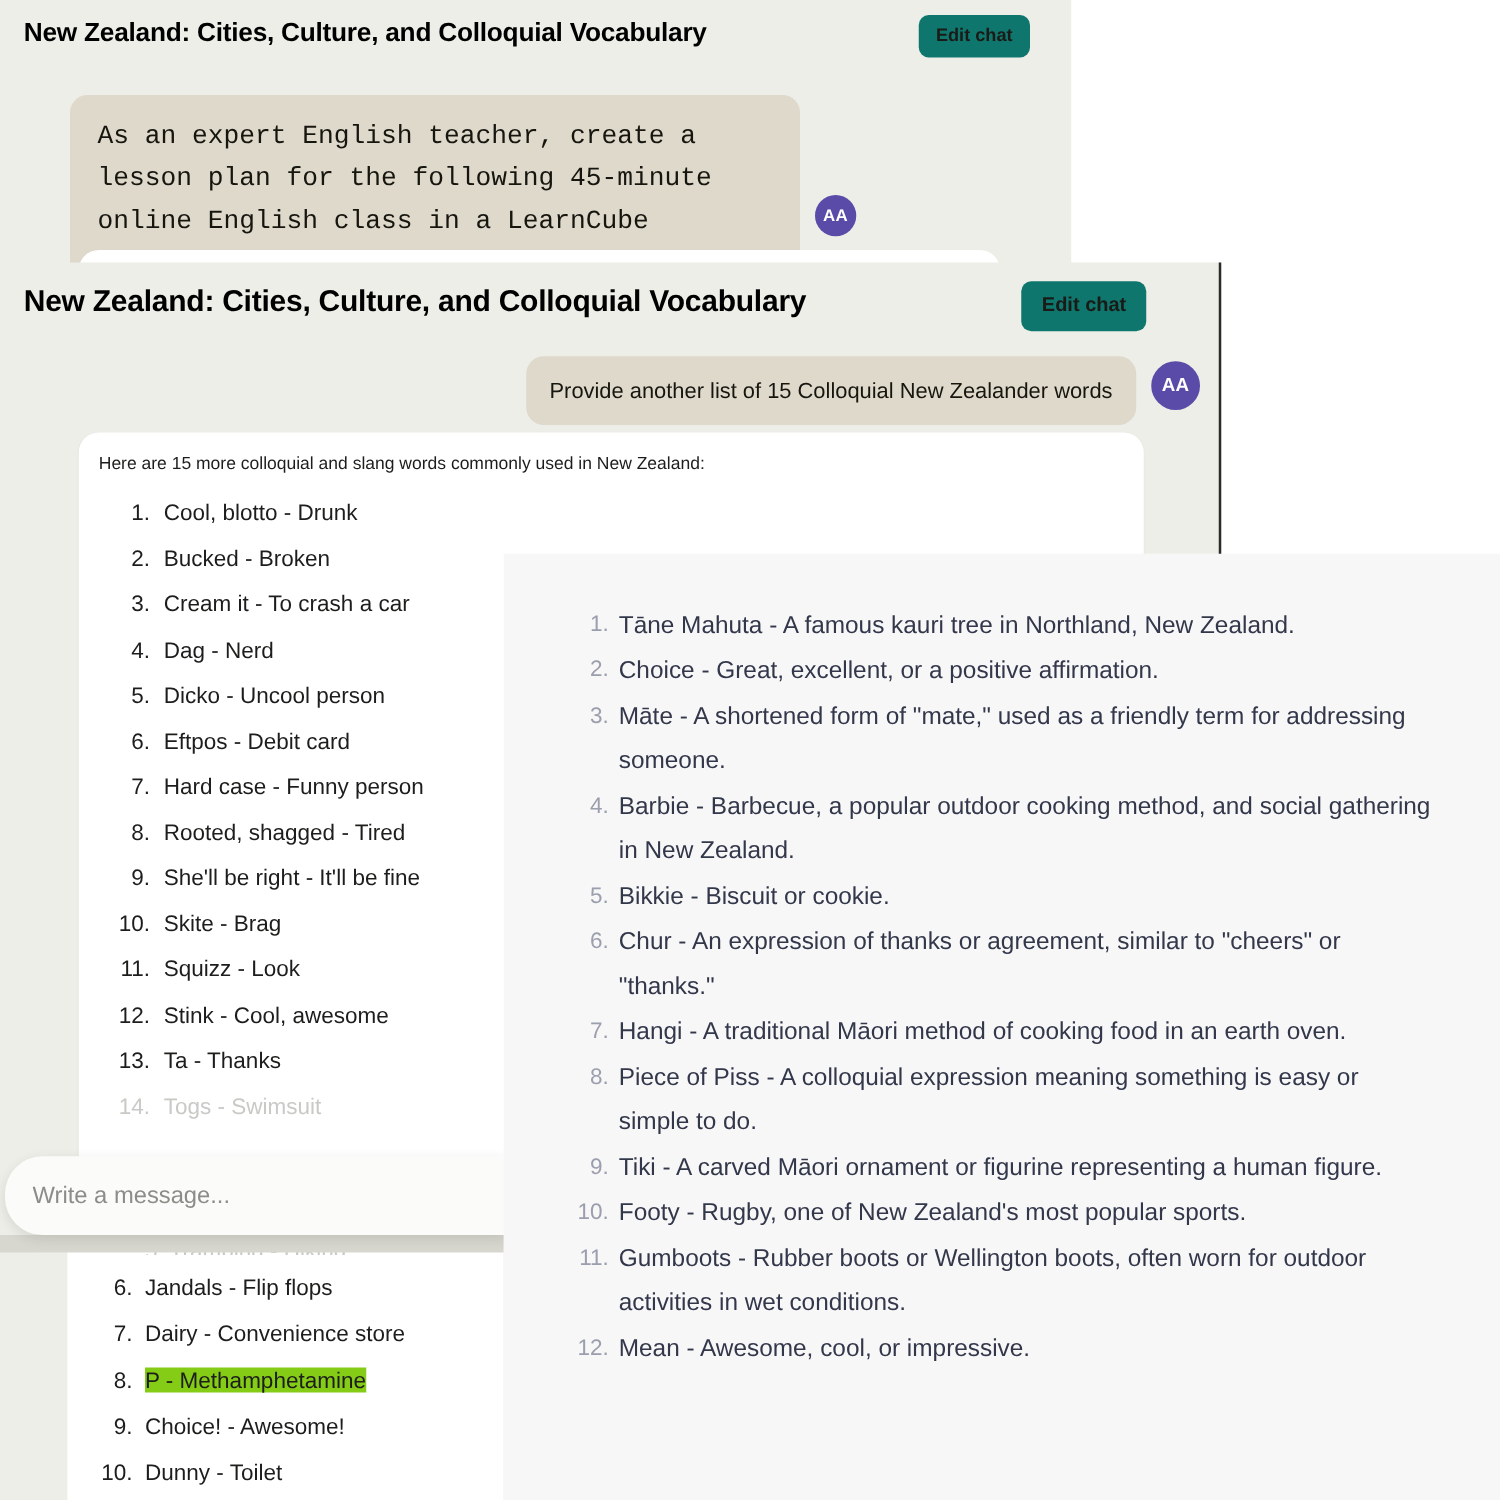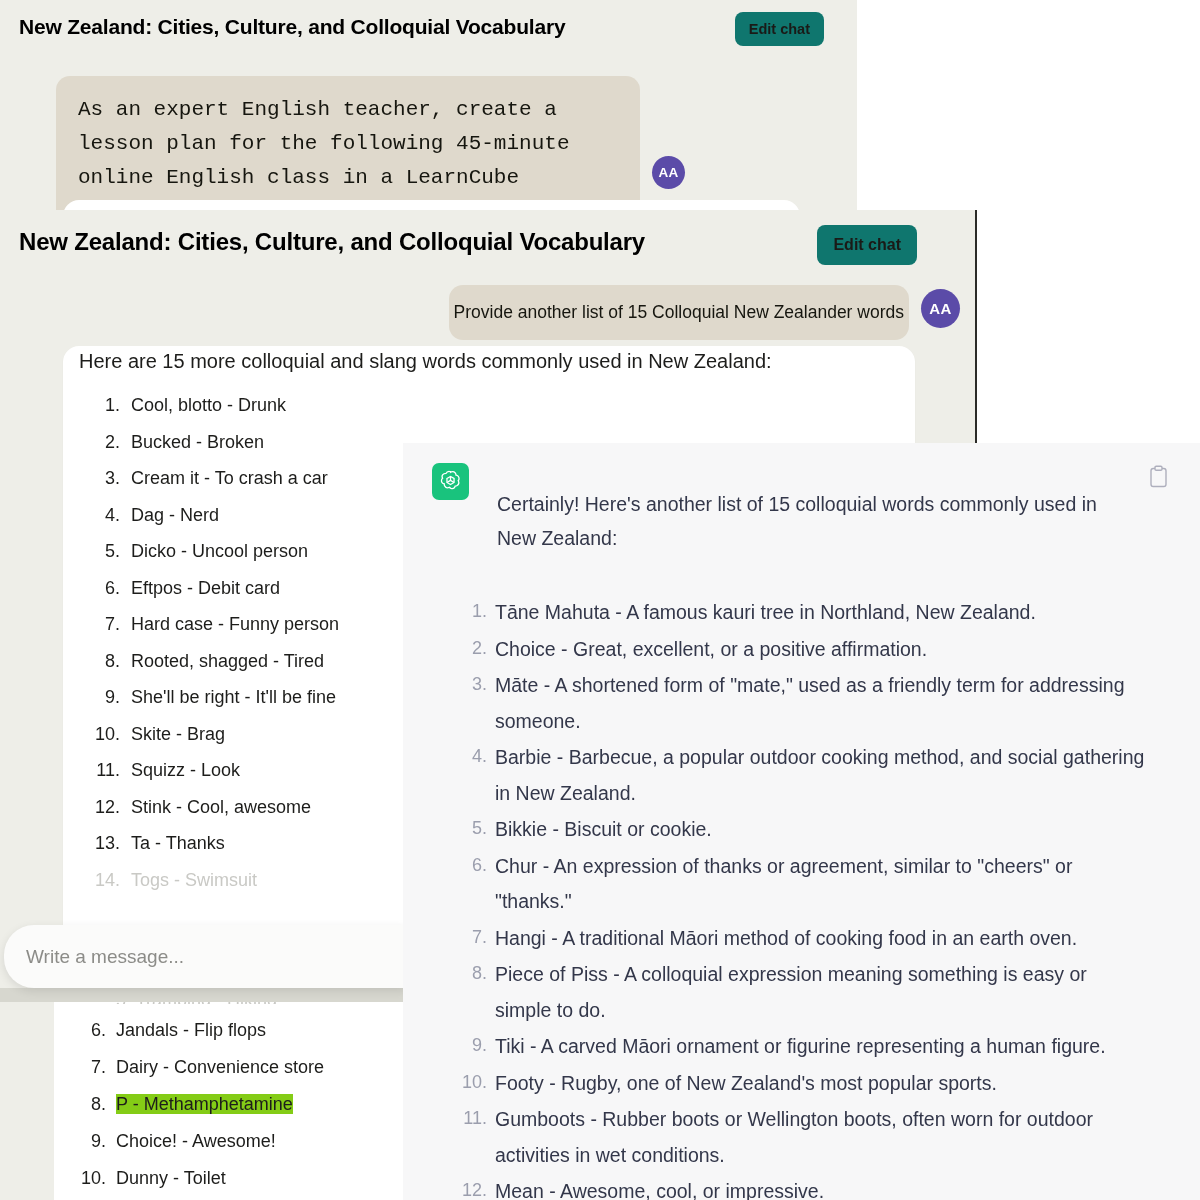--- a/index.html
+++ b/index.html
@@ -90,24 +90,24 @@
   #panel1 .assistant-card { left: 63px; top: 200px; width: 737px; height: 40px; }
 
   
   #panel2 {
     left: 0; top: 210px; width: 977px; height: 780px;
     border-right: 2px solid #2B2B28;
   }
   #panel2 .panel-title { left: 19px; top: 18px; font-size: 24px; }
   #panel2 .edit-chat-btn { right: 58px; top: 15px; padding: 11px 16px; font-size: 16px; }
   #panel2 .user-row { left: 370px; top: 75px; width: 590px; justify-content: flex-end; }
-  #panel2 .user-bubble { padding: 13px 5px; font-size: 17.5px; }
+  #panel2 .user-bubble { padding: 13px 19px; font-size: 17.5px; }
   #panel2 .avatar { width: 39px; height: 39px; font-size: 15px; margin-top: 4px; }
   #panel2 .assistant-card { left: 63px; top: 136px; width: 852px; height: 650px; }
-  #panel2 .assistant-intro { padding: 4px 0 0 16px; font-size: 20px; }
+  #panel2 .assistant-intro { padding: 16px 0 0 16px; font-size: 14px; }
   #panel2 ol.slang-list { margin: 22px 0 0 62px; font-size: 18px; }
   #panel2 ol.slang-list > li { margin-bottom: 15.5px; padding-left: 6px; }
 
   
   #panel3 { left: 0; top: 990px; width: 403px; height: 210px; }
   #panel3 .assistant-card {
     left: 54px; top: 0; width: 349px; height: 210px;
     border-radius: 0; box-shadow: none;
   }
   #panel3 ol.slang-list {
@@ -238,36 +238,20 @@
     </div>
   </div>
 
   <div class="strip-below-composer"></div>
 
   <div id="composer">
     <input class="composer-input" type="text" placeholder="Write a message..." value="" style="">
   </div>
 
   <div id="gpt-panel">
-    <div id="gpt-head">
-      <div class="gpt-logo">
-        <svg width="25" height="25" viewBox="0 0 24 24" fill="none" stroke="#ffffff" stroke-width="1.25">
-          <path d="M12 3.2c1.5-1.1 3.6-.8 4.7.8.4.6.6 1.2.6 1.9 1.8.2 3.1 1.8 2.9 3.6-.1.7-.4 1.3-.8 1.8.9 1.5.5 3.5-1 4.5-.6.4-1.2.6-1.9.6-.5 1.7-2.3 2.7-4 2.2-.6-.2-1.2-.6-1.6-1.1-1.6.9-3.6.3-4.5-1.3-.3-.6-.5-1.2-.4-1.9-1.8-.3-3-2-2.6-3.7.1-.7.5-1.3 1-1.7-.8-1.6-.2-3.5 1.4-4.3.6-.3 1.2-.4 1.9-.4.5-1.3 1.8-2.1 3.2-2 .4 0 .8.1 1.1.3z"></path>
-          <path d="M8.6 9.1l3.4-2 3.4 2v3.8l-3.4 2-3.4-2z"></path>
-          <path d="M12 7.1v4M8.6 12.9l3.4-2 3.4 2"></path>
-        </svg>
-      </div>
-      <div class="gpt-intro">Certainly! Here's another list of 15 colloquial words commonly used in New Zealand:</div>
-      <div class="copy-icon">
-        <svg width="19" height="23" viewBox="0 0 19 23" fill="none" stroke="#AEAFBD" stroke-width="1.4">
-          <rect x="2" y="3.5" width="15" height="18" rx="2.2"></rect>
-          <rect x="6" y="1.2" width="7" height="4" rx="1.2" fill="#F7F7F8"></rect>
-        </svg>
-      </div>
-    </div>
     <ol class="gpt-list" id="gpt-list">
         <li><span class="gnum">1.</span>Tāne Mahuta - A famous kauri tree in Northland, New Zealand.</li>
         <li><span class="gnum">2.</span>Choice - Great, excellent, or a positive affirmation.</li>
         <li><span class="gnum">3.</span>Māte - A shortened form of "mate," used as a friendly term for addressing someone.</li>
         <li><span class="gnum">4.</span>Barbie - Barbecue, a popular outdoor cooking method, and social gathering in New Zealand.</li>
         <li><span class="gnum">5.</span>Bikkie - Biscuit or cookie.</li>
         <li><span class="gnum">6.</span>Chur - An expression of thanks or agreement, similar to "cheers" or "thanks."</li>
         <li><span class="gnum">7.</span>Hangi - A traditional Māori method of cooking food in an earth oven.</li>
         <li><span class="gnum">8.</span>Piece of Piss - A colloquial expression meaning something is easy or simple to do.</li>
         <li><span class="gnum">9.</span>Tiki - A carved Māori ornament or figurine representing a human figure.</li>

